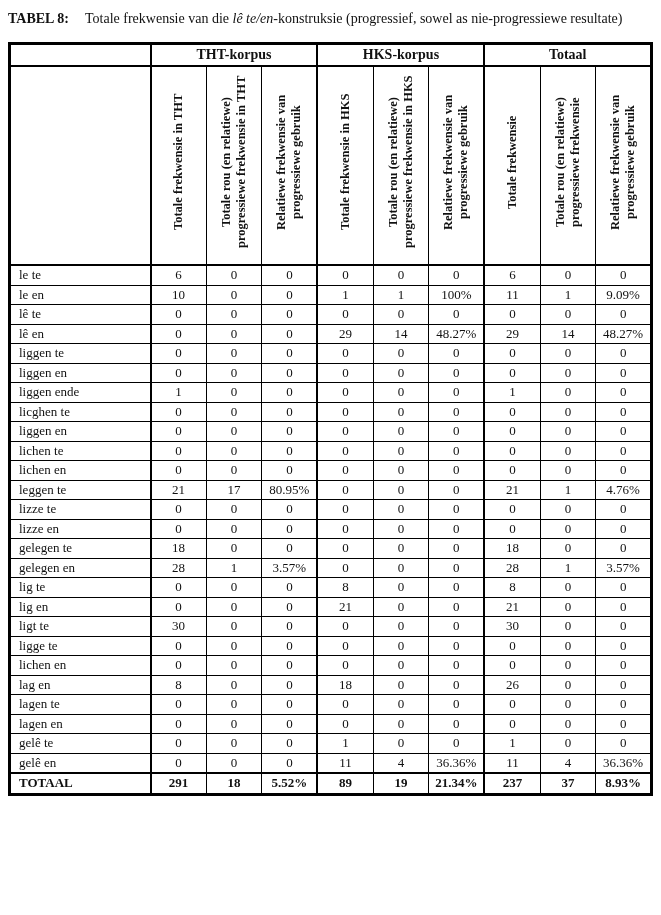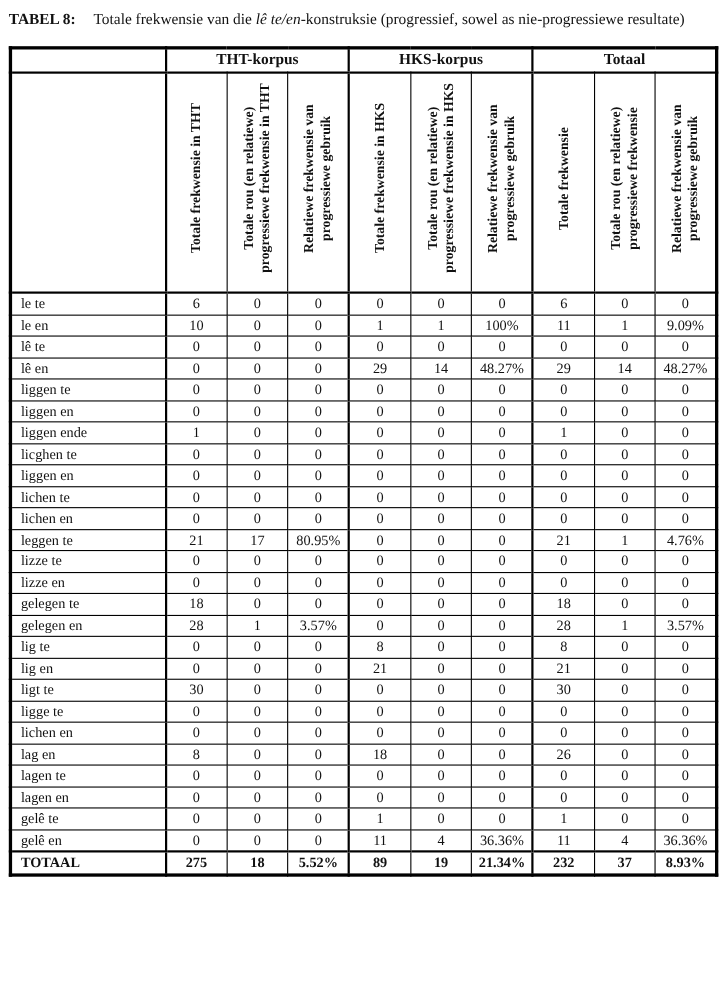--- a/index.html
+++ b/index.html
@@ -399,26 +399,26 @@
           <td class="val">0</td>
           <td class="val thick-left">11</td>
           <td class="val">4</td>
           <td class="val">36.36%</td>
           <td class="val thick-left">11</td>
           <td class="val">4</td>
           <td class="val">36.36%</td>
         </tr>
         <tr class="total">
           <td class="label">TOTAAL</td>
-          <td class="val thick-left">275</td>
+          <td class="val thick-left">291</td>
           <td class="val">18</td>
           <td class="val">5.52%</td>
           <td class="val thick-left">89</td>
           <td class="val">19</td>
           <td class="val">21.34%</td>
-          <td class="val thick-left">232</td>
+          <td class="val thick-left">237</td>
           <td class="val">37</td>
           <td class="val">8.93%</td>
         </tr>
       </tbody>
   </table>
 
 </div>
 
 </body></html>

